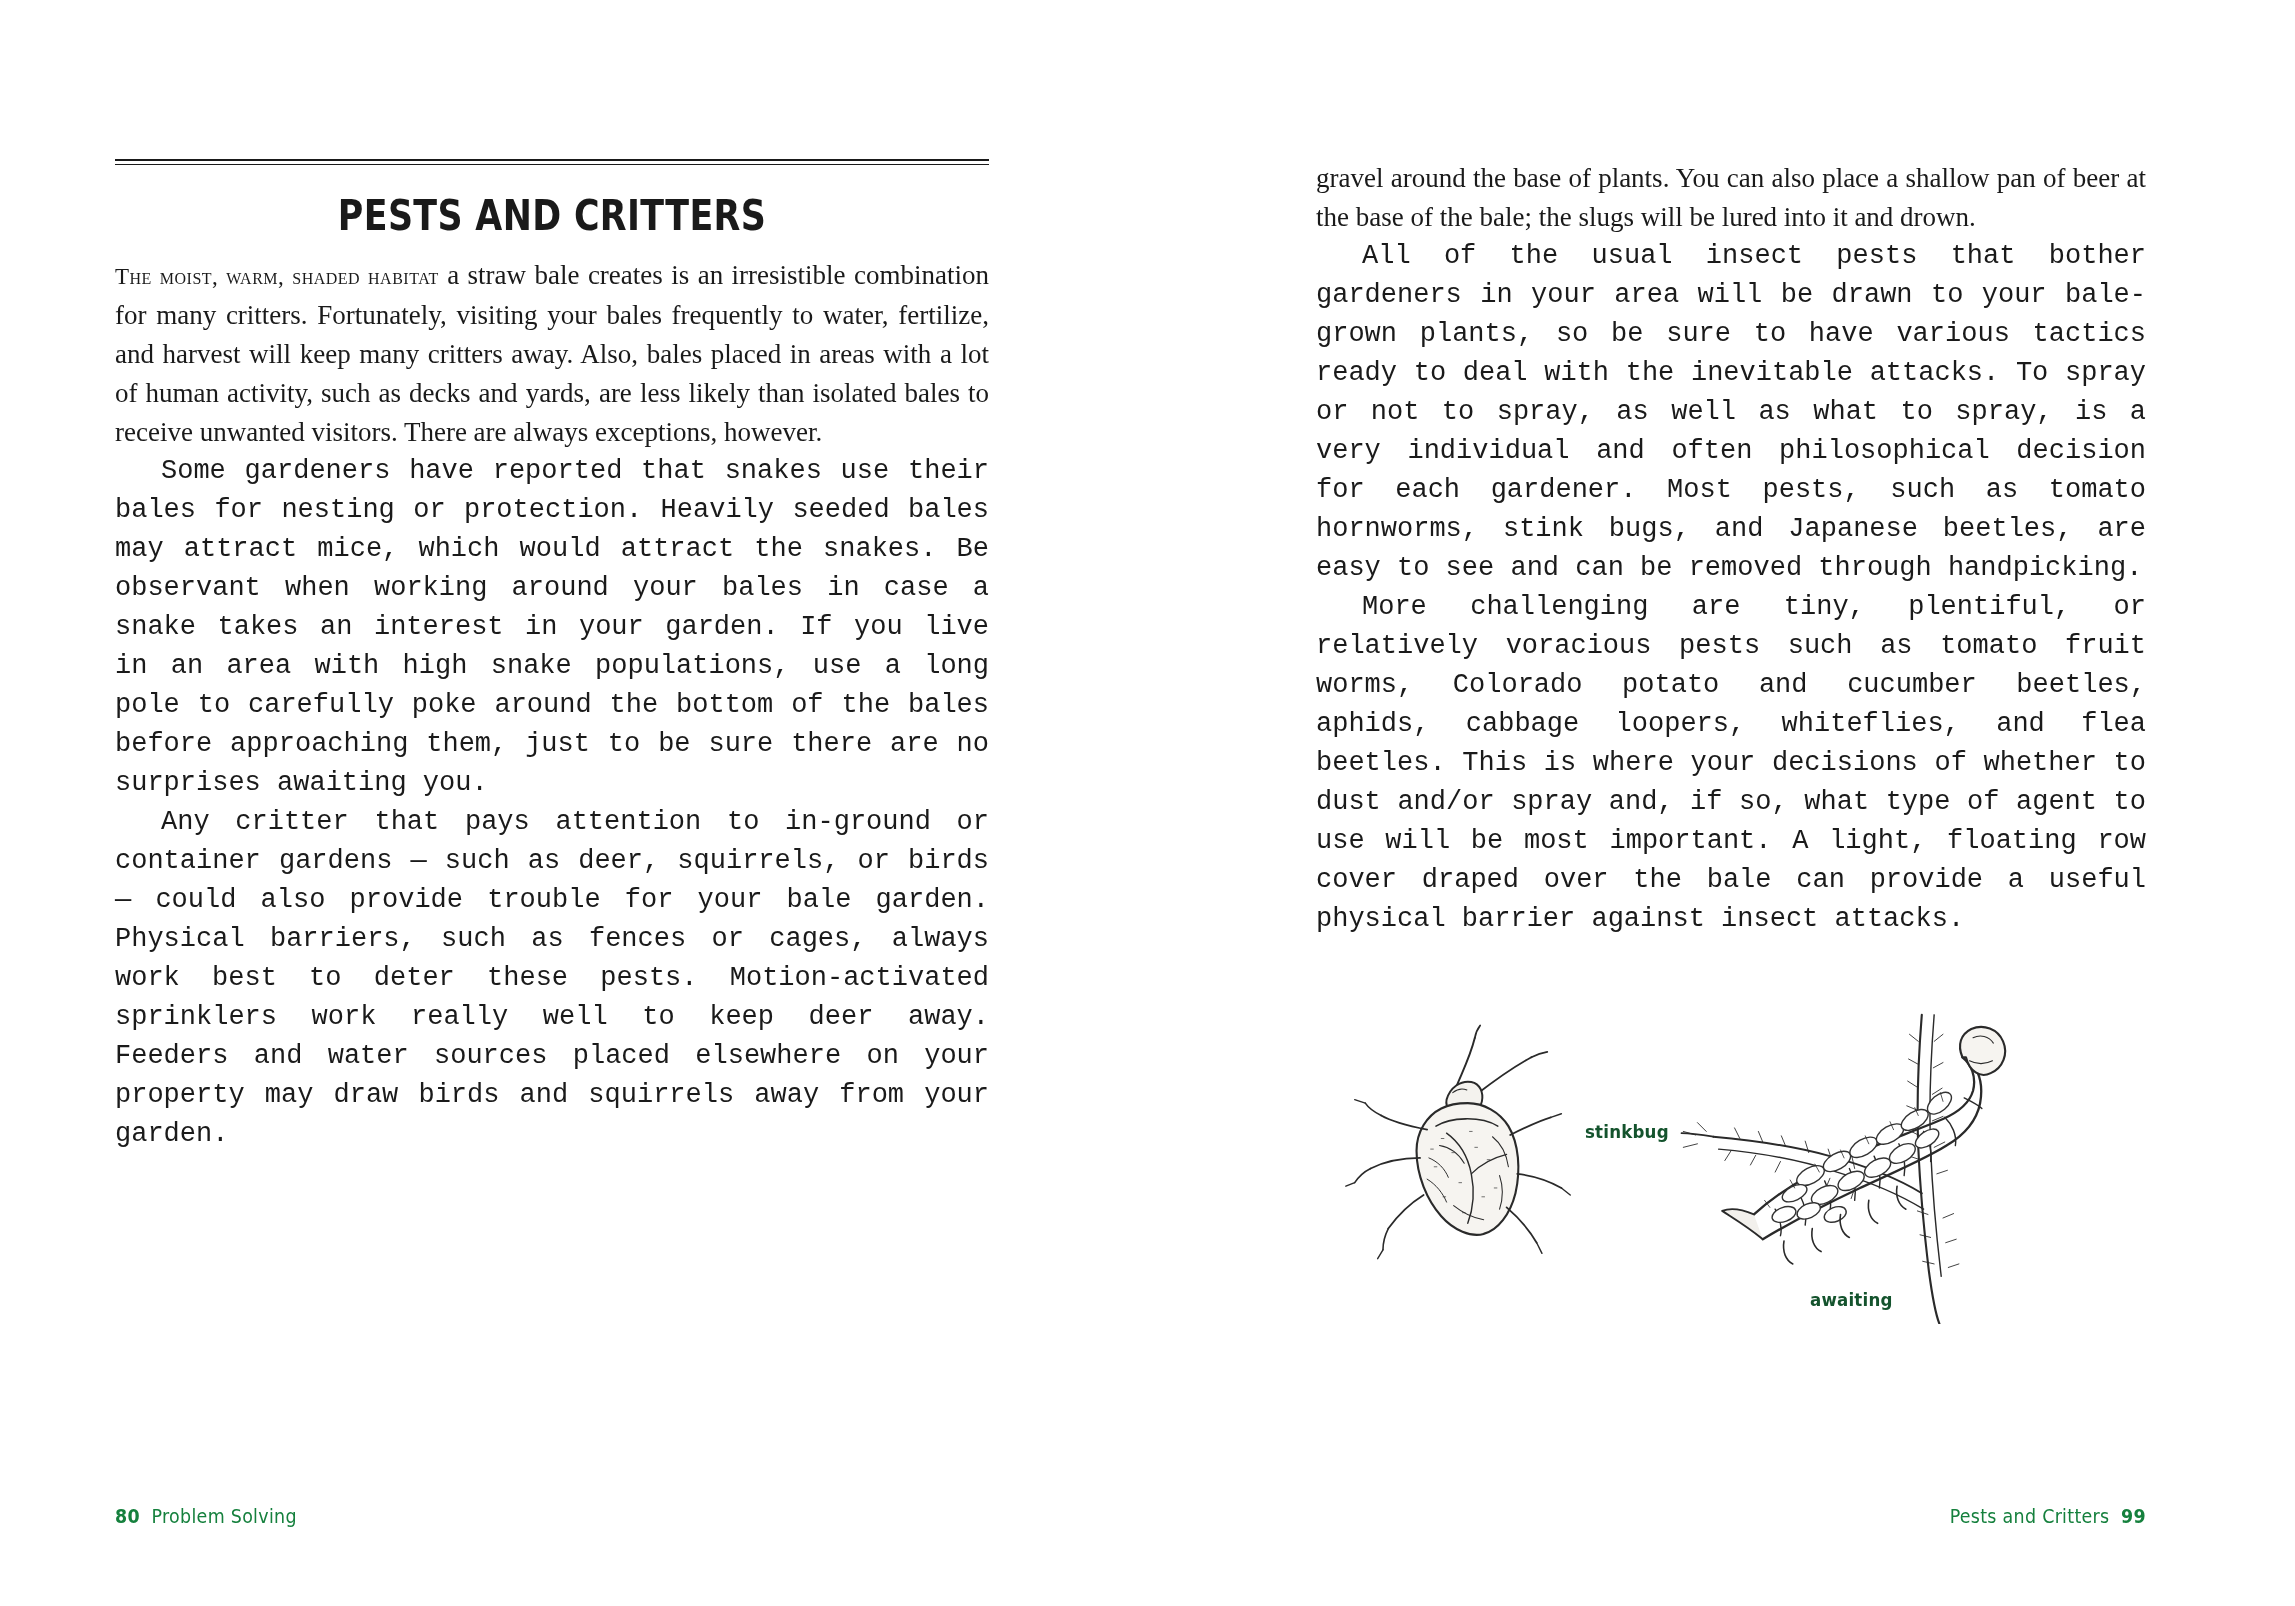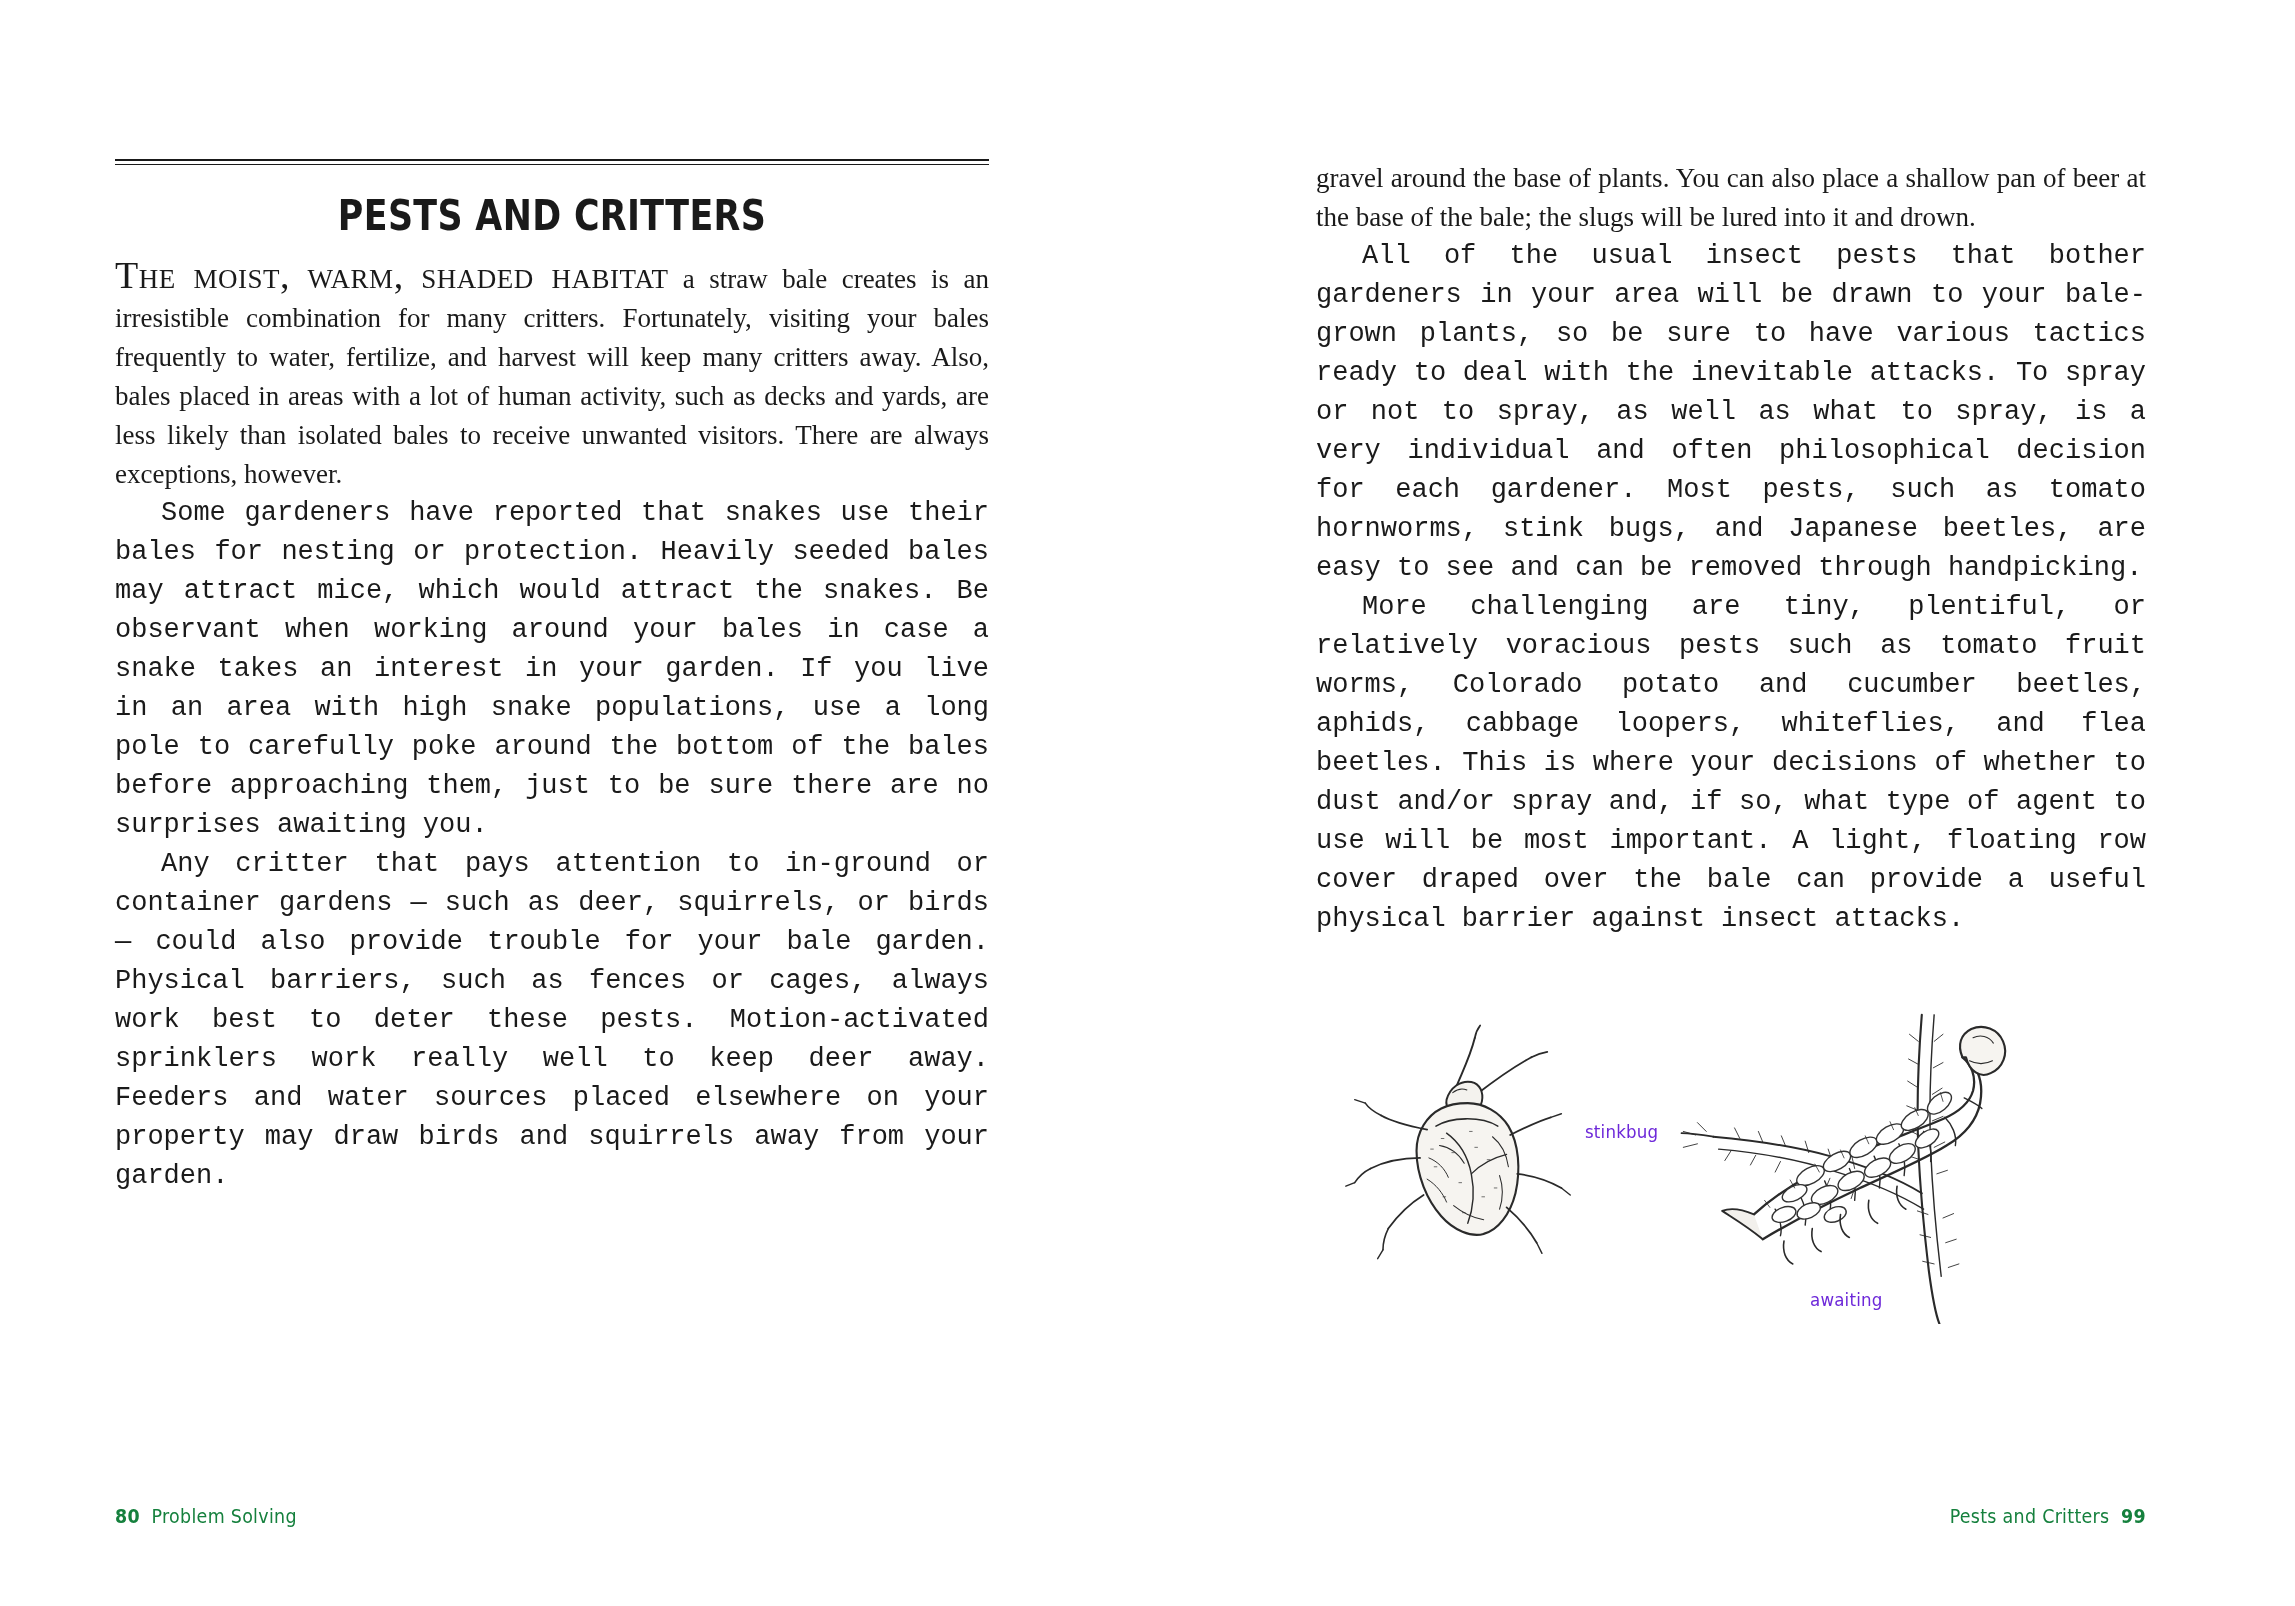--- a/index.html
+++ b/index.html
@@ -71,21 +71,21 @@
   }
   p.body + p.body {
     text-indent: 46px;
     font-family: Liberation Mono, monospace;
   }
   .smallcaps {
     font-variant: small-caps;
     letter-spacing: 0.5px;
   }
   .dropstart {
-    font-size: 38px;
+    font-size: 23px;
   }
   .footer {
     position: absolute;
     bottom: 79px;
     font-family: "DejaVu Sans Condensed", "Liberation Sans", sans-serif;
     font-size: 19.4px;
     letter-spacing: 0.3px;
     color: #15803d;
     white-space: nowrap;
   }
@@ -104,24 +104,24 @@
   .figure {
     position: absolute;
     left: 1307px;
     top: 1006px;
     width: 848px;
     height: 318px;
   }
   .fig-caption {
     position: absolute;
     font-family: "DejaVu Sans Condensed", "Liberation Sans", sans-serif;
-    font-weight: normal;
+    font-weight: bold;
     font-size: 18.5px;
     letter-spacing: 0.2px;
-    color: #6d28d9;
+    color: #14532d;
   }
   .cap-stinkbug { left: 278px; top: 115px; }
   .cap-hornworm { left: 503px; top: 283px; }
   svg { display: block; }
 </style>
 </head>
 <body>
 
 <div class="spread">
 

